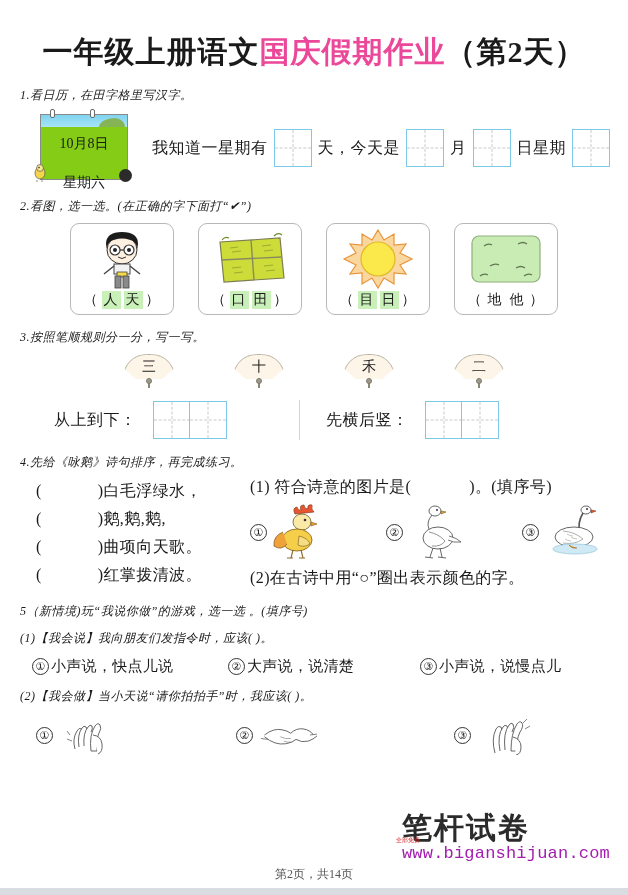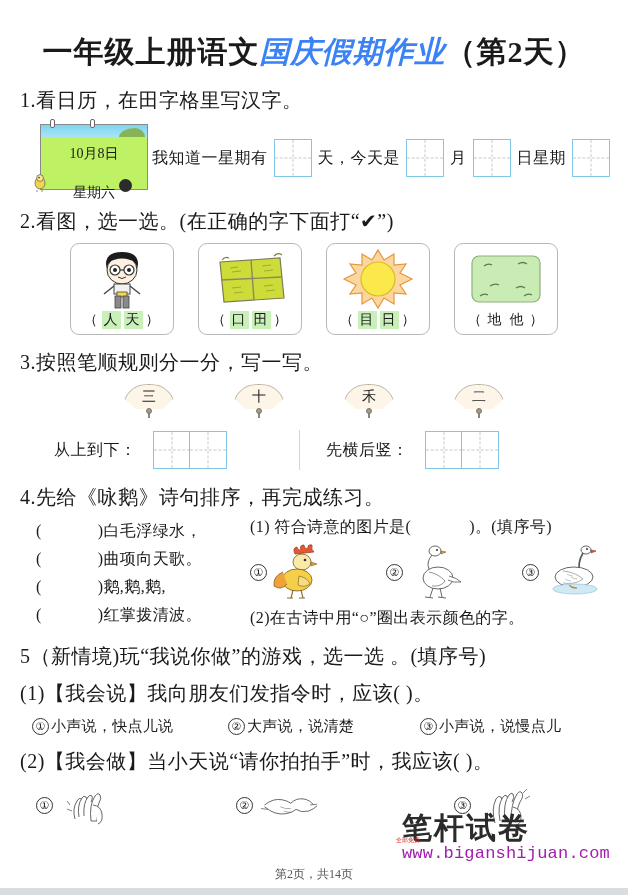--- a/index.html
+++ b/index.html
@@ -16,28 +16,29 @@
 
   
   .title {
     text-align: center;
     font-size: 30px;
     font-weight: bold;
     letter-spacing: 1px;
     padding-top: 32px;
     white-space: nowrap;
   }
-  .title .red { color: #3b82f6; font-style: italic; }
+  .title .red { color: #ec4899; }
 
   
   .q {
-    font-size: 20px;
+    font-size: 12px;
     margin-top: 14px;
     margin-left: 6px;
     letter-spacing: .5px;
+    font-style: italic;
   }
 
   
   .tzg {
     display: inline-block;
     width: 38px; height: 38px;
     border: 1.4px solid #7ec8e8;
     position: relative;
     vertical-align: middle;
     background: #fff;
@@ -63,22 +64,22 @@
     margin-top: 8px; margin-left: 18px;
     gap: 6px;
   }
   .calendar {
     width: 104px; height: 72px;
     position: relative; flex: none;
     margin-right: 10px;
   }
   .cal-body {
     position: absolute; left: 8px; top: 2px;
-    width: 108px; height: 66px;
-    background: #bef264; border: 1.2px solid #8a8a8a;
+    width: 88px; height: 66px;
+    background: #84cc16; border: 1.2px solid #8a8a8a;
   }
   .cal-sky {
     position: absolute; left: 0; top: 0; width: 100%; height: 12px;
     background: linear-gradient(to bottom, #7fd4f0, #a8e4f7);
     overflow: hidden;
   }
   .cal-hill {
     position: absolute; right: 2px; bottom: 0;
     width: 26px; height: 9px;
     background: #86b356;
@@ -405,22 +406,22 @@
     <span class="tzg-pair">
       <span class="tzg"></span>
       <span class="tzg"></span>
     </span>
   </div>
 
   <div class="q">4.先给《咏鹅》诗句排序，再完成练习。</div>
   <div class="q4wrap">
     <div class="q4left">
       <div class="poemline">(<span class="blank"></span>)<span>白毛浮绿水，</span></div>
+      <div class="poemline">(<span class="blank"></span>)<span>鹅,鹅,鹅,</span></div>
       <div class="poemline">(<span class="blank"></span>)<span>曲项向天歌。</span></div>
-      <div class="poemline">(<span class="blank"></span>)<span>鹅,鹅,鹅,</span></div>
       <div class="poemline">(<span class="blank"></span>)<span>红掌拨清波。</span></div>
     </div>
     <div class="q4right">
       <div class="q4r-line"><span>(1)  符合诗意的图片是(</span><span class="blank"></span><span>)。(填序号)</span></div>
       <div class="birds">
 
         <div class="birdcell" style="width:128px">
           <span class="circnum">①</span>
           <svg width="62" height="56" viewBox="0 0 62 56">
             <path d="M26 10 q-3-6 2-7 q1 4 4 3 q-2-5 3-5 q0 4 4 4 q-1-5 4-4 q-1 5 2 7z" fill="#e8552e" stroke="#8a3a1e" stroke-width="0.7"></path>

